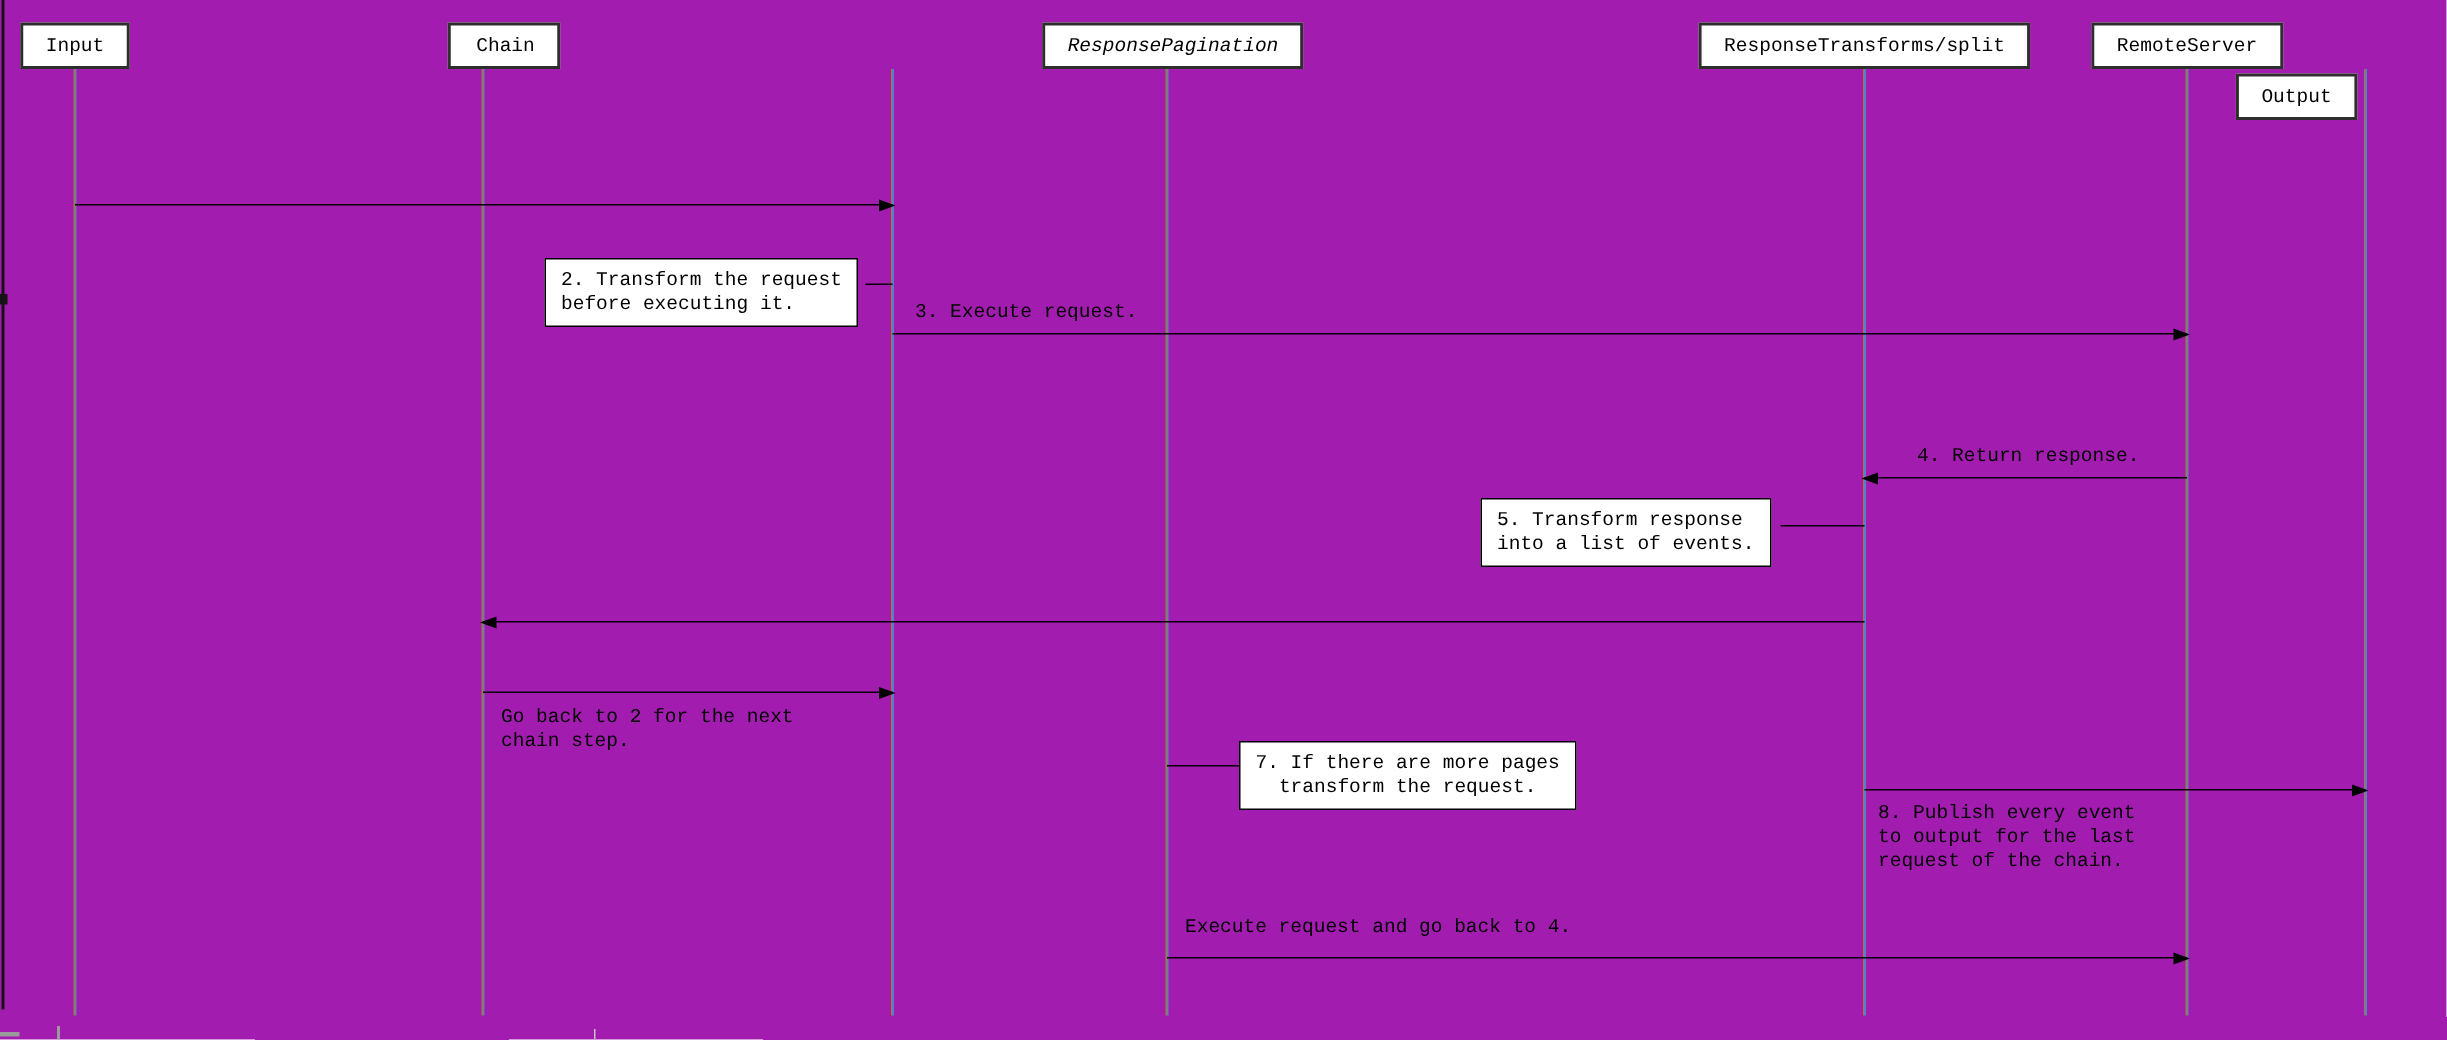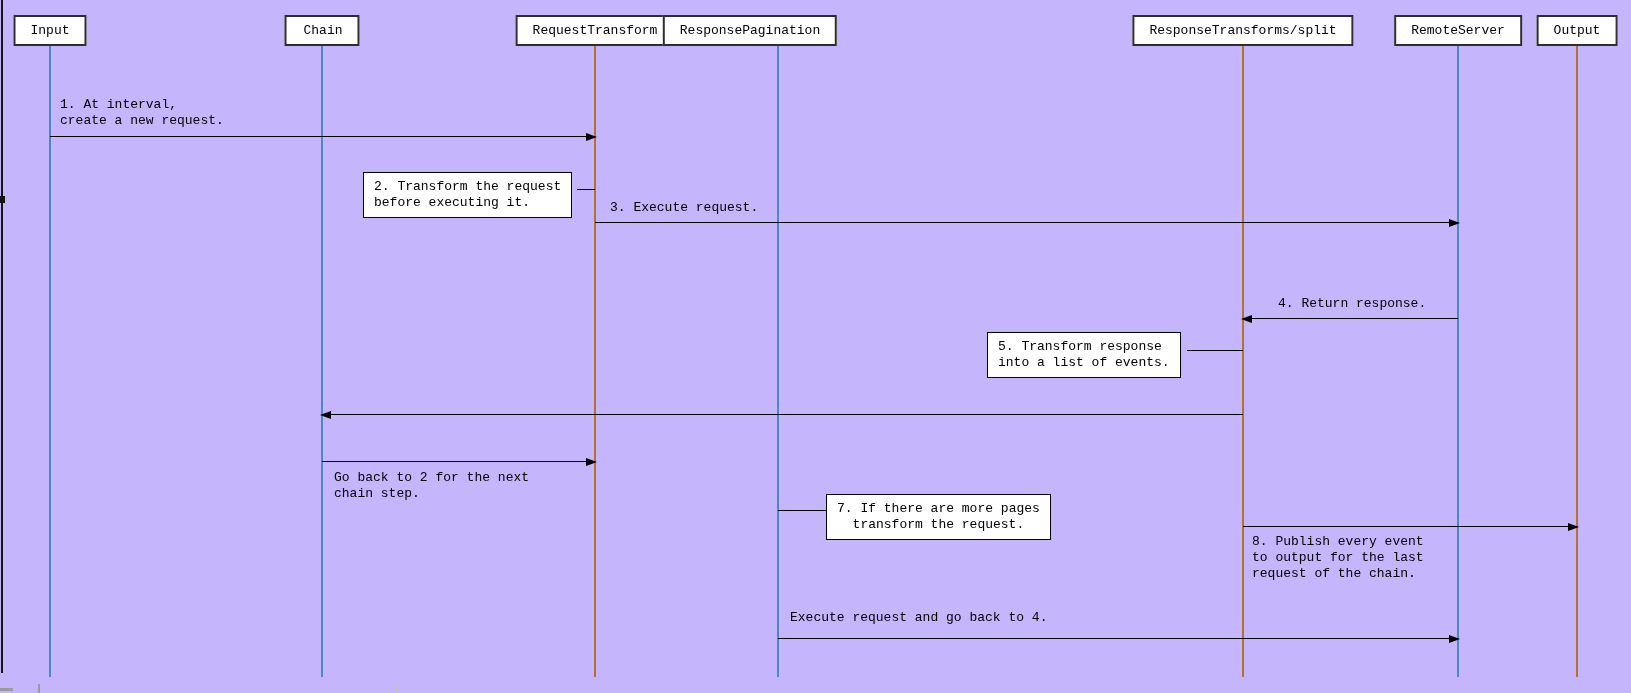--- a/index.html
+++ b/index.html
@@ -1,17 +1,17 @@
 <!DOCTYPE html>
 <html><head>
 <meta charset="utf-8">
 <style>
   html, body { margin:0; padding:0; background:#ffffff; }
   #stage {
-    position:relative; width:1631px; height:693px; background:#c4b5fd;
+    position:relative; width:1631px; height:693px; background:#a21caf;
     font-family:"Liberation Mono","DejaVu Sans Mono",monospace;
     font-size:13px; color:#000; overflow:hidden;
   }
   .pbox {
     position:absolute; top:15px; transform:translateX(-50%);
     height:27px; line-height:27px; padding:0 15px;
     border:2px solid #2e2e2e; background:#fff; white-space:nowrap;
     z-index:4; text-align:center;
   }
   .lifeline {
@@ -54,29 +54,26 @@
 
   <div class="lifeline" style="left:49px;"></div>
   <div class="lifeline" style="left:321px;"></div>
   <div class="lifeline" style="left:594px;"></div>
   <div class="lifeline" style="left:777px;"></div>
   <div class="lifeline" style="left:1242px;"></div>
   <div class="lifeline" style="left:1457px;"></div>
   <div class="lifeline" style="left:1576px;"></div>
 
   <div class="pbox" style="left:50px;">Input</div>
-  <div class="pbox" style="left:322px;padding-left:17px;">Chain</div>
-  <div class="pbox" style="left:595px;">RequestTransform</div>
-  <div class="pbox" style="left:750px;">ResponsePagination</div>
+  <div class="pbox" style="left:336px;padding-left:17px;">Chain</div>
+  <div class="pbox" style="left:782px;font-style:italic;">ResponsePagination</div>
   <div class="pbox" style="left:1243px;">ResponseTransforms/split</div>
   <div class="pbox" style="left:1458px;">RemoteServer</div>
-  <div class="pbox" style="left:1577px;">Output</div>
+  <div class="pbox" style="left:1531px;margin-top:34px;">Output</div>
 
-  <div class="lbl" style="left:60px; top:97px;">1. At interval,
-create a new request.</div>
   <div class="line" style="left:50px; top:136px; width:545px;">
     <span class="head-r"></span>
   </div>
 
   <div class="note" style="left:363px; top:172px;">2. Transform the request
 before executing it.</div>
   <div class="line" style="left:577px; top:189px; width:18px;"></div>
 
   <div class="lbl" style="left:610px; top:200px;">3. Execute request.</div>
   <div class="line" style="left:595px; top:222px; width:863px;">

